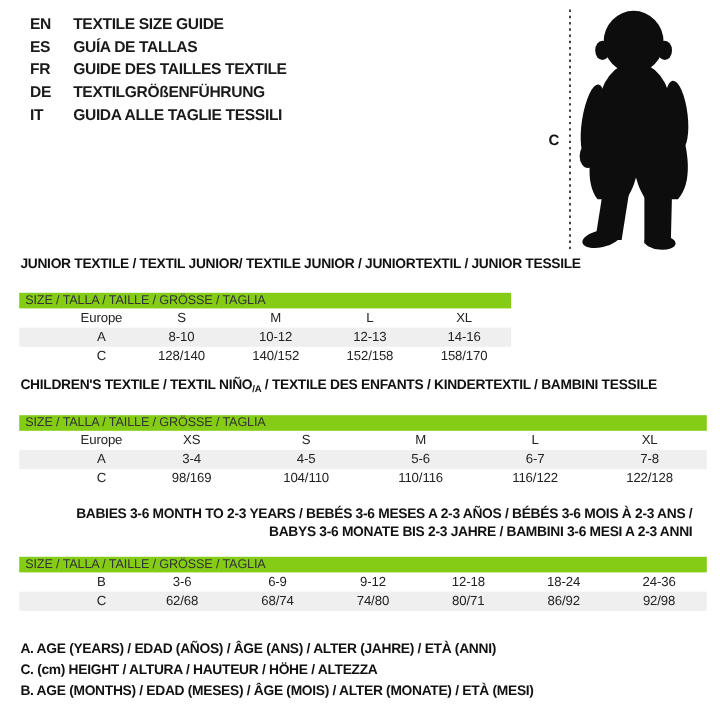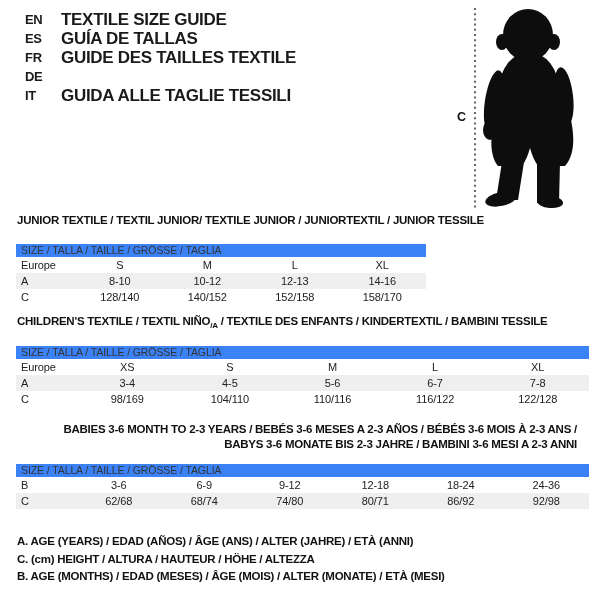--- a/index.html
+++ b/index.html
@@ -3,45 +3,45 @@
 <meta charset="utf-8">
 <style>
   html,body{margin:0;padding:0;background:#ffffff;}
   .page{position:relative;width:600px;height:600px;background:#ffffff;overflow:hidden;
         font-family:"Liberation Sans",sans-serif;color:#1a1a1a;}
 
   
   .lang-block{position:absolute;left:25px;top:10px;}
   .lang-row{display:flex;height:19px;line-height:19px;}
   .lang-code{width:36px;font-weight:bold;font-size:13px;letter-spacing:-0.3px;}
-  .lang-title{font-weight:bold;font-size:17px;letter-spacing:-0.3px;white-space:nowrap;}
+  .lang-title{font-weight:bold;font-size:13px;letter-spacing:-0.3px;white-space:nowrap;}
 
   
   .figure{position:absolute;left:452px;top:2px;}
 
   
   .table-title{position:absolute;left:17px;font-weight:bold;font-size:11.5px;
                letter-spacing:-0.25px;color:#111;white-space:nowrap;}
   .t1-title{top:214px;}
   .t2-title{top:315px;}
   .t3-title{top:422px;line-height:14.5px;white-space:normal;width:560px;text-align:right;}
   .sub{font-size:8px;position:relative;top:2.5px;}
 
   
   .size-table{position:absolute;left:16px;}
   .t1{top:244px;width:410px;}
   .t2{top:346px;width:573px;}
   .t3{top:464px;width:573px;}
-  .bar{height:13px;line-height:13px;background:#3b82f6;font-size:10.5px;
+  .bar{height:13px;line-height:13px;background:#84cc16;font-size:10.5px;
        padding-left:5px;color:#333;letter-spacing:-0.1px;}
   .trow{display:flex;height:16px;line-height:16px;font-size:11px;color:#222;
         letter-spacing:-0.1px;}
   .trow.alt{background:#efefef;}
   .tcell{flex:1;text-align:center;}
-  .tcell.lbl{flex:0 0 55px;text-align:left;padding-left:5px;}
+  .tcell.lbl{flex:0 0 55px;text-align:center;padding-left:5px;margin-left:36px;}
 
   
   .footnotes{position:absolute;left:17px;top:533px;}
   .footnote{font-weight:bold;font-size:11.5px;line-height:17.5px;
             letter-spacing:-0.25px;white-space:nowrap;color:#111;}
 </style>
 </head>
 <body>
 
 <div class="page">
@@ -54,20 +54,21 @@
     <div class="lang-row">
       <span class="lang-code">ES</span>
       <span class="lang-title">GUÍA DE TALLAS</span>
     </div>
     <div class="lang-row">
       <span class="lang-code">FR</span>
       <span class="lang-title">GUIDE DES TAILLES TEXTILE</span>
     </div>
     <div class="lang-row">
       <span class="lang-code">DE</span>
+      <span class="lang-title">TEXTILGRÖßENFÜHRUNG</span>
     </div>
     <div class="lang-row">
       <span class="lang-code">IT</span>
       <span class="lang-title">GUIDA ALLE TAGLIE TESSILI</span>
     </div>
   </div>
 
   <svg class="figure" width="148" height="216" viewBox="0 0 148 216">
     <line x1="23" y1="6" x2="23" y2="206" stroke="#222" stroke-width="1.4" stroke-dasharray="2 3.2"></line>
     <text x="5" y="119" font-size="12.5" font-weight="bold" fill="#111" font-family="Liberation Sans, sans-serif">C</text>

